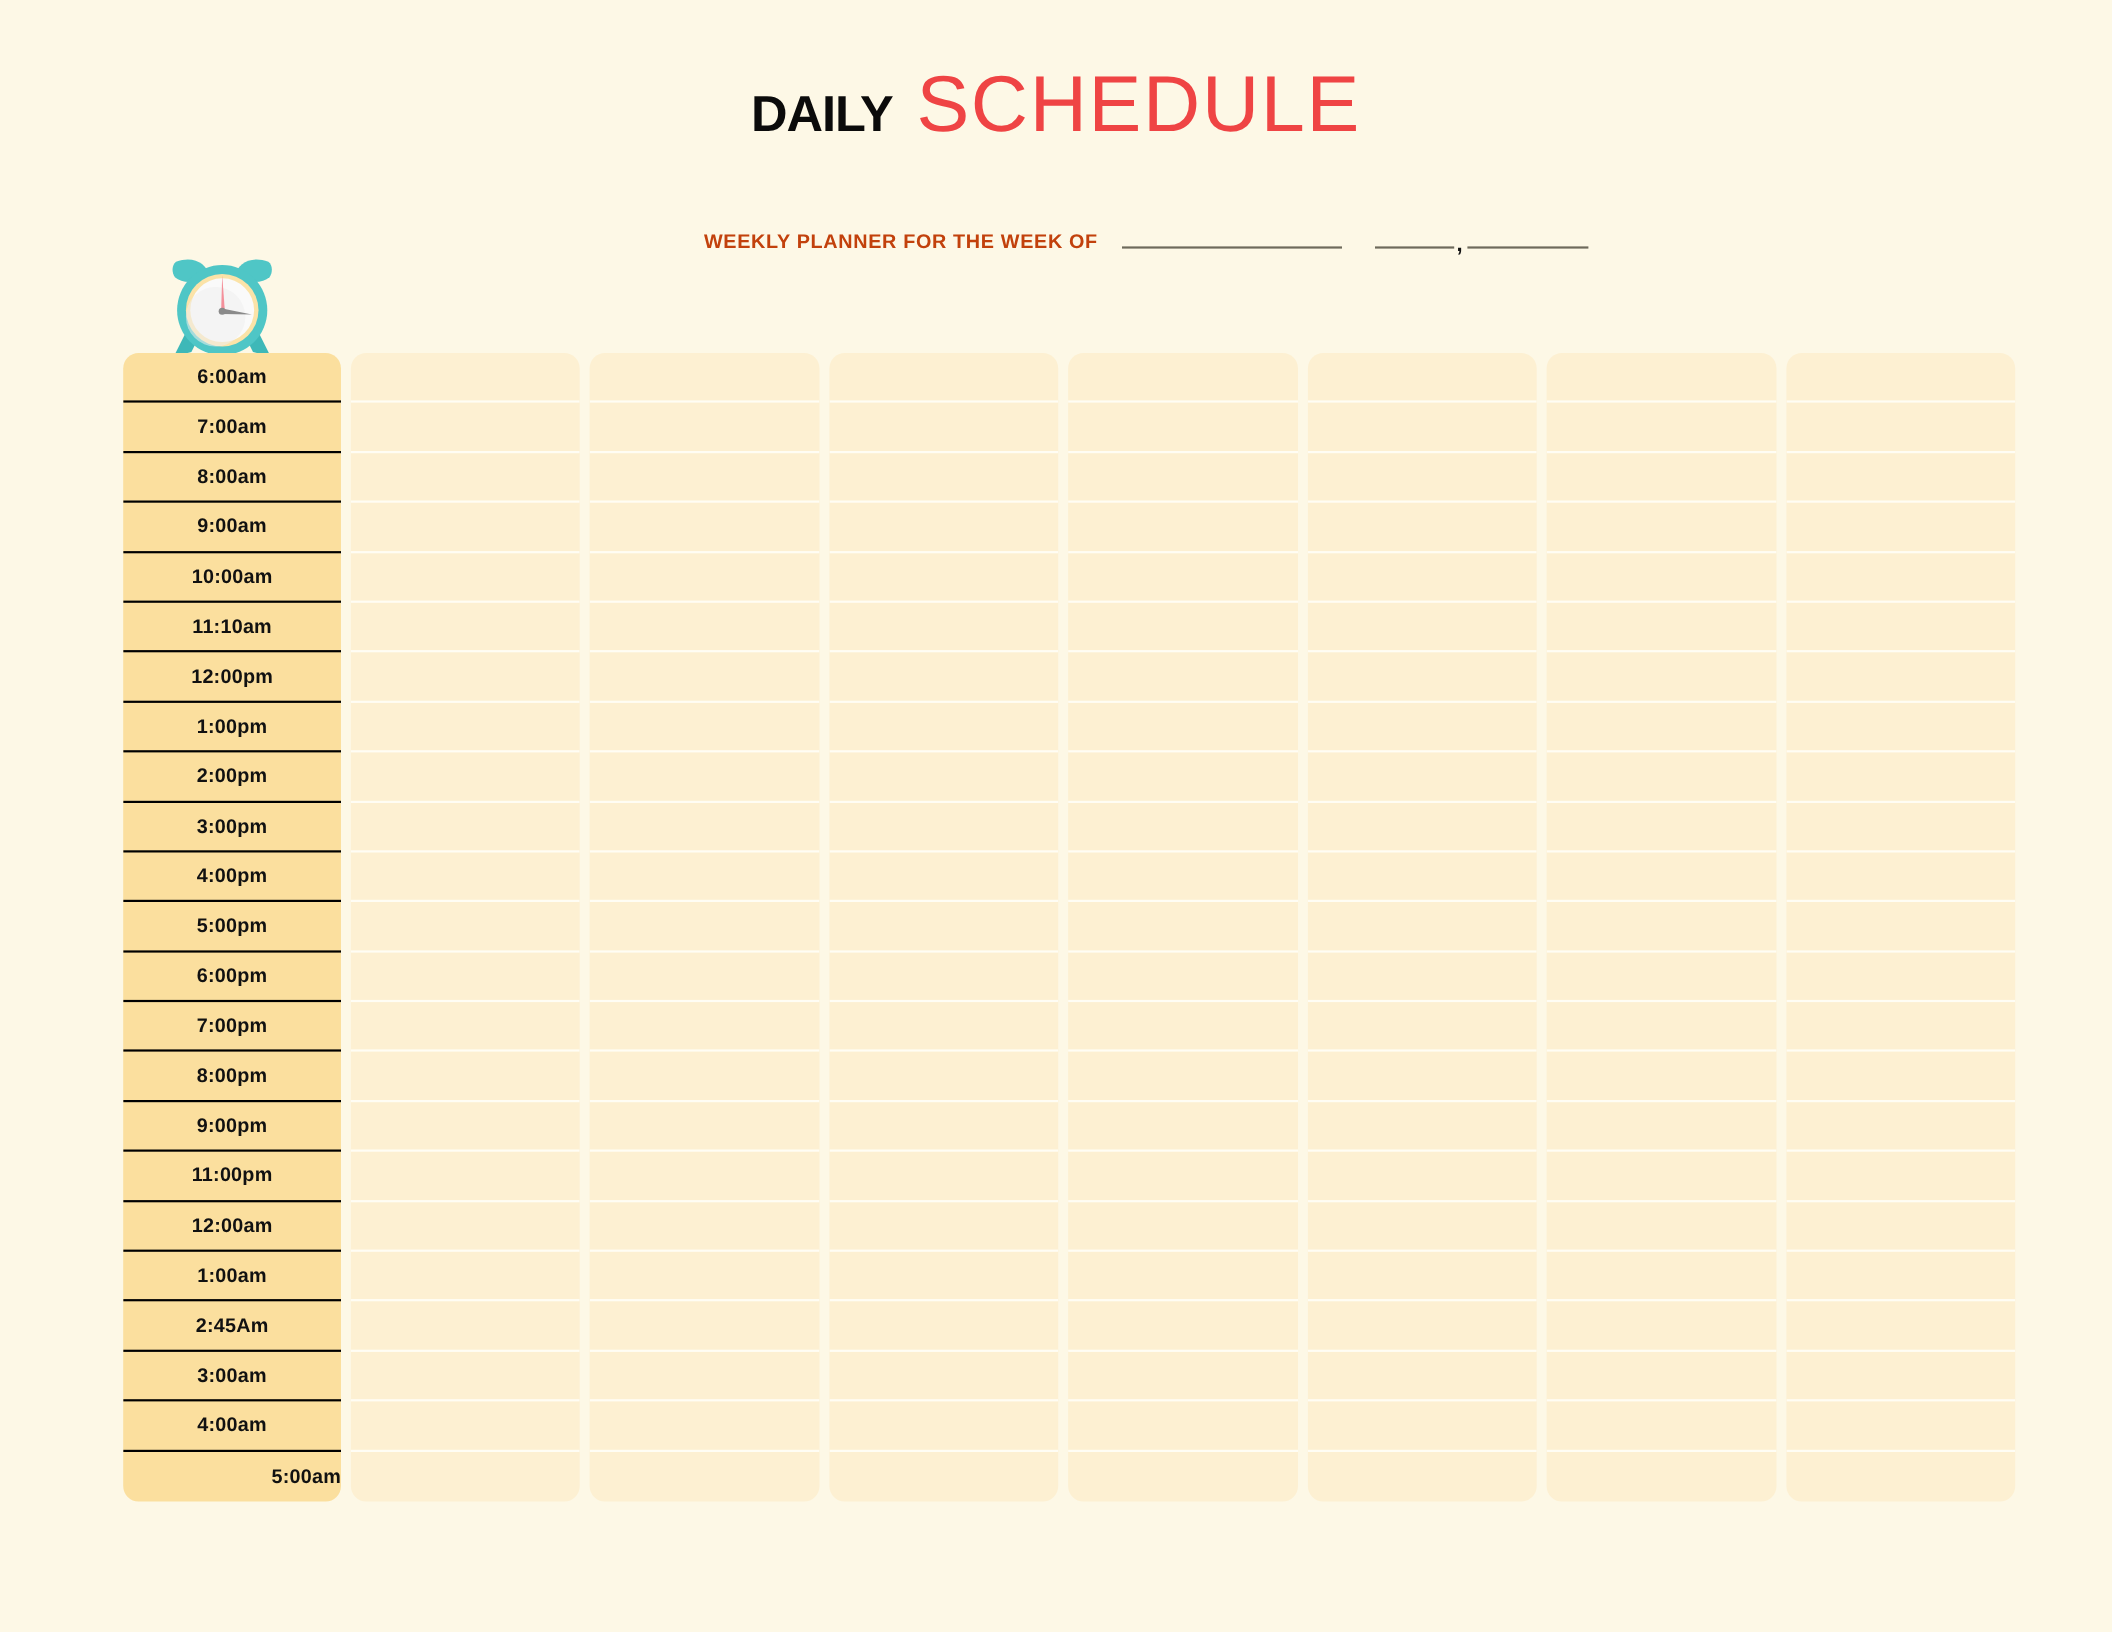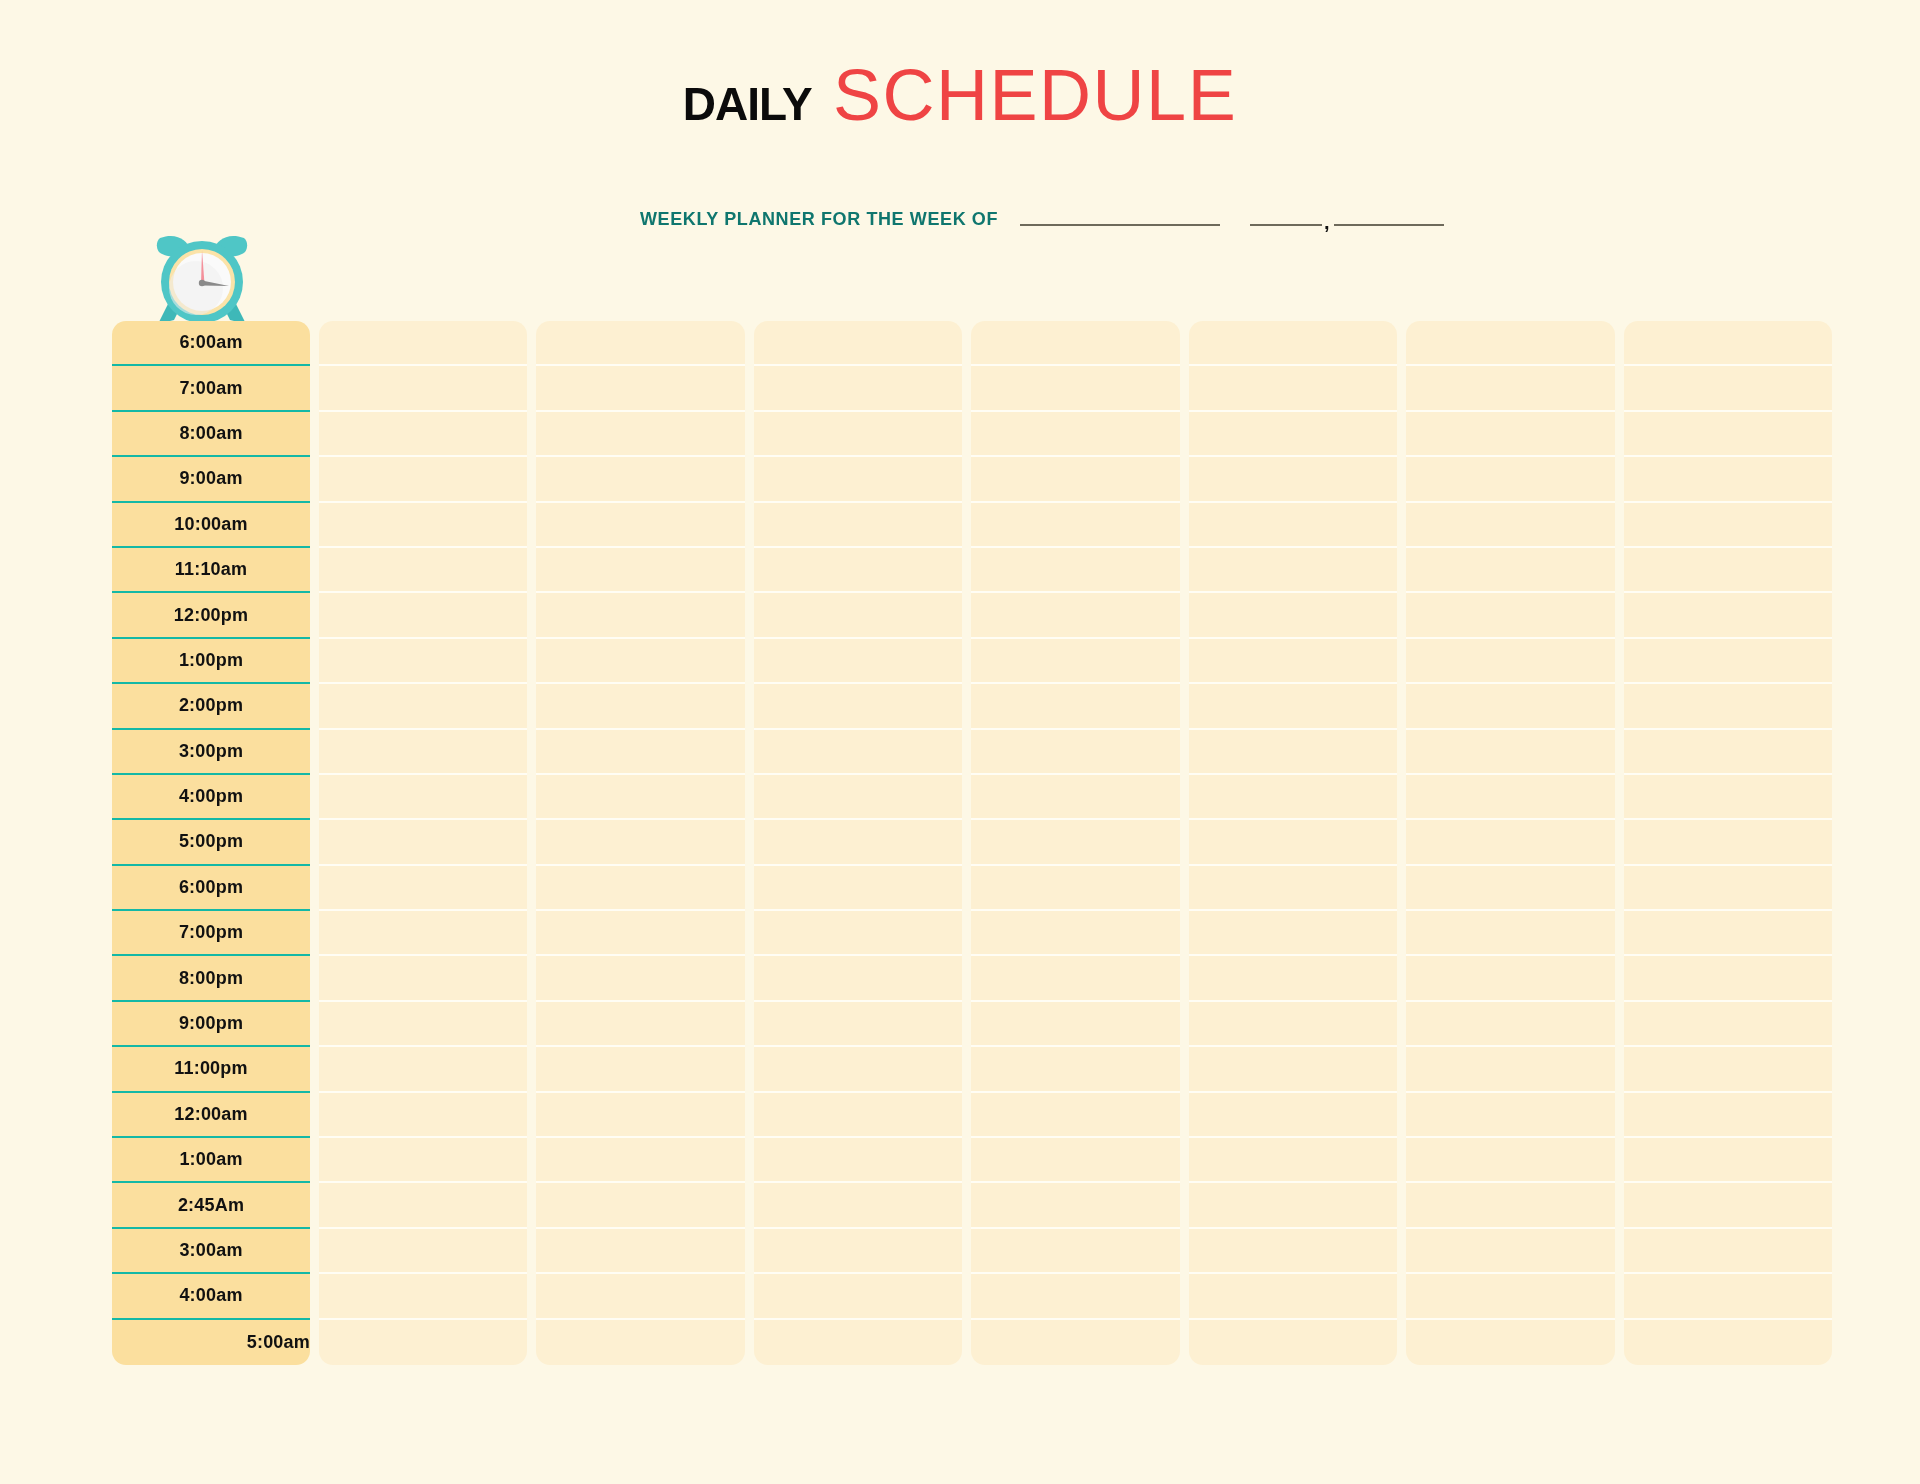--- a/index.html
+++ b/index.html
@@ -50,21 +50,21 @@
     left: 640px;
     display: flex;
     align-items: flex-end;
     gap: 0;
     white-space: nowrap;
   }
   .subtitle-label {
     font-size: 18px;
     font-weight: 700;
     letter-spacing: 0.6px;
-    color: #0f766e;
+    color: #c2410c;
     line-height: 18px;
     padding-bottom: 2px;
   }
   .blank-line {
     display: inline-block;
     height: 2px;
     background: #6E6A5B;
     margin-bottom: 4px;
   }
   .blank-long   { width: 200px; margin-left: 22px; }
@@ -127,21 +127,21 @@
     flex: 0 0 198px;
     background: #FBDF9E;
     border-radius: 14px;
     overflow: hidden;
   }
   .time-cell {
     height: 45.4px;
     display: flex;
     align-items: center;
     justify-content: center;
-    border-bottom: 2px solid #14b8a6;
+    border-bottom: 2px solid #000000;
   }
   .time-cell:last-child { border-bottom: none; justify-content: flex-end; }
   .time-label {
     font-size: 18px;
     font-weight: 700;
     color: #111111;
     letter-spacing: 0.2px;
   }
 
   .days-area {

